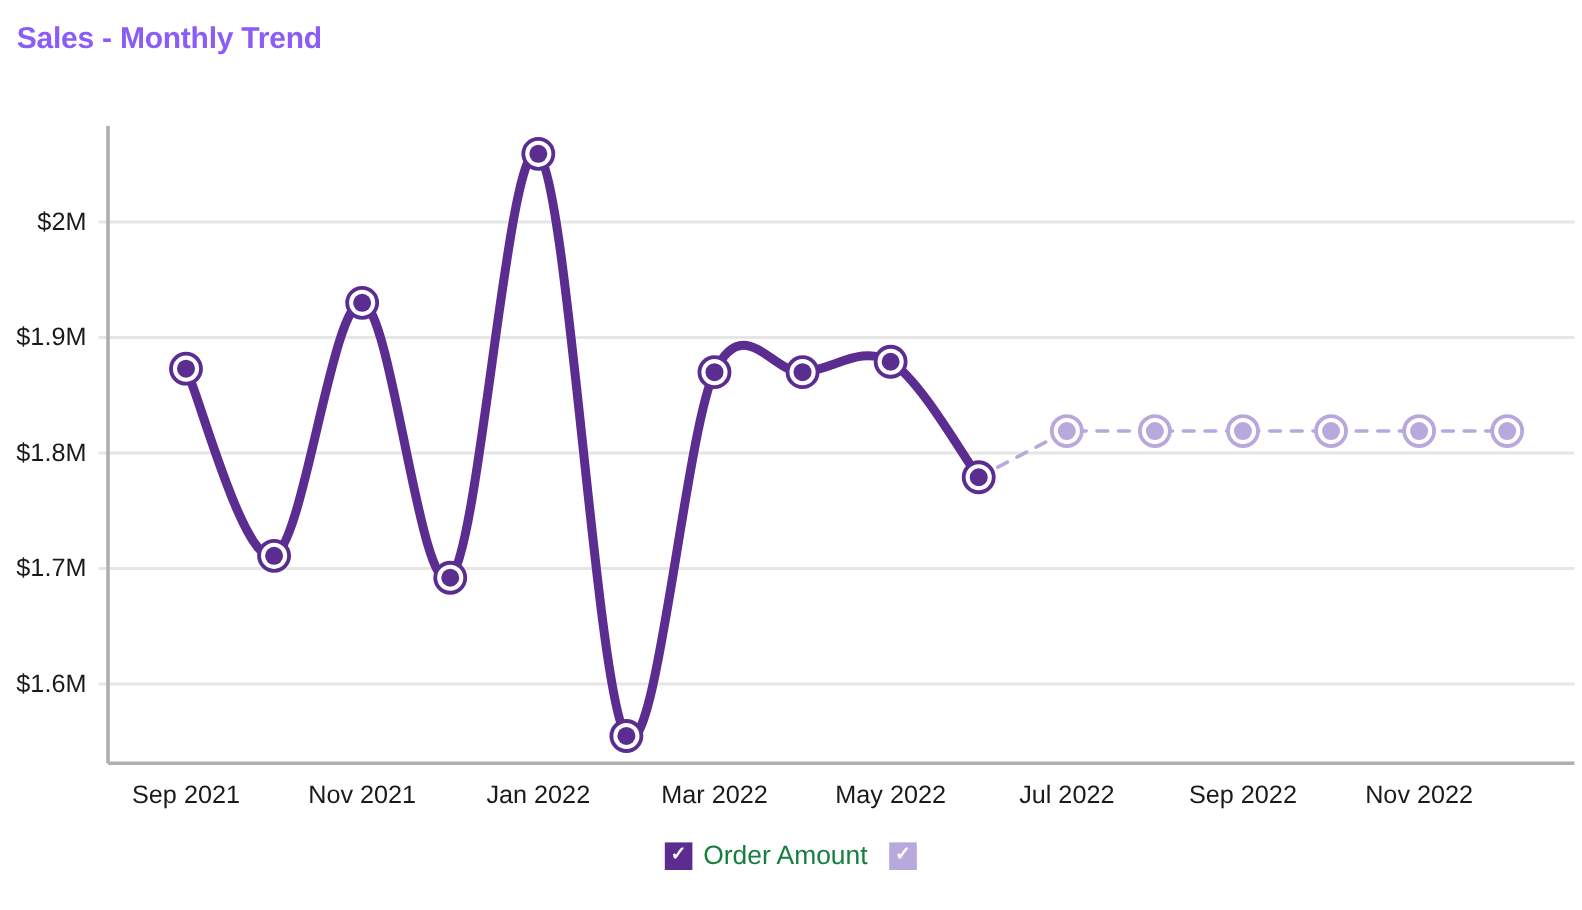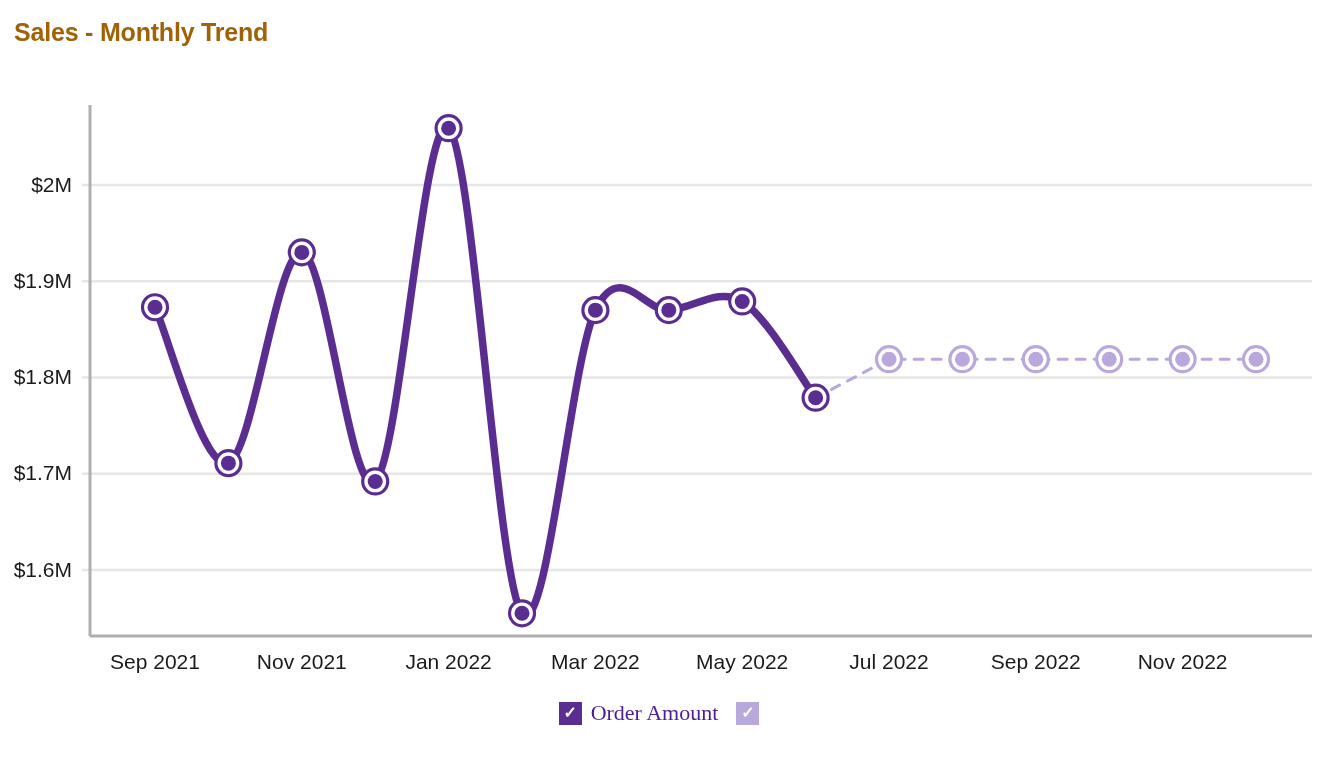--- a/index.html
+++ b/index.html
@@ -21,21 +21,21 @@
     width: 1318px;
     height: 758px;
   }
   .chart-title {
     position: absolute;
     left: 14px;
     top: 18px;
     font-size: 25px;
     font-weight: bold;
     letter-spacing: -0.2px;
-    color: #a16207;
+    color: #8b5cf6;
     white-space: nowrap;
   }
   .plot-svg {
     position: absolute;
     left: 0;
     top: 0;
   }
   .ytick-label {
     font-family: "Liberation Sans", sans-serif;
     font-size: 21px;
@@ -73,23 +73,22 @@
     display: flex;
     align-items: center;
     justify-content: center;
     color: #ffffff;
     font-size: 16px;
     line-height: 1;
     font-weight: bold;
   }
   .legend-label {
     font-size: 22px;
-    color: #4c1d95;
+    color: #15803d;
     white-space: nowrap;
-    font-family: Liberation Serif, serif;
   }
 </style>
 </head>
 <body>
 
 <div id="chart-root">
 
   <div class="chart-title">Sales - Monthly Trend</div>
 
   <svg class="plot-svg" id="plot" width="1318" height="700">

